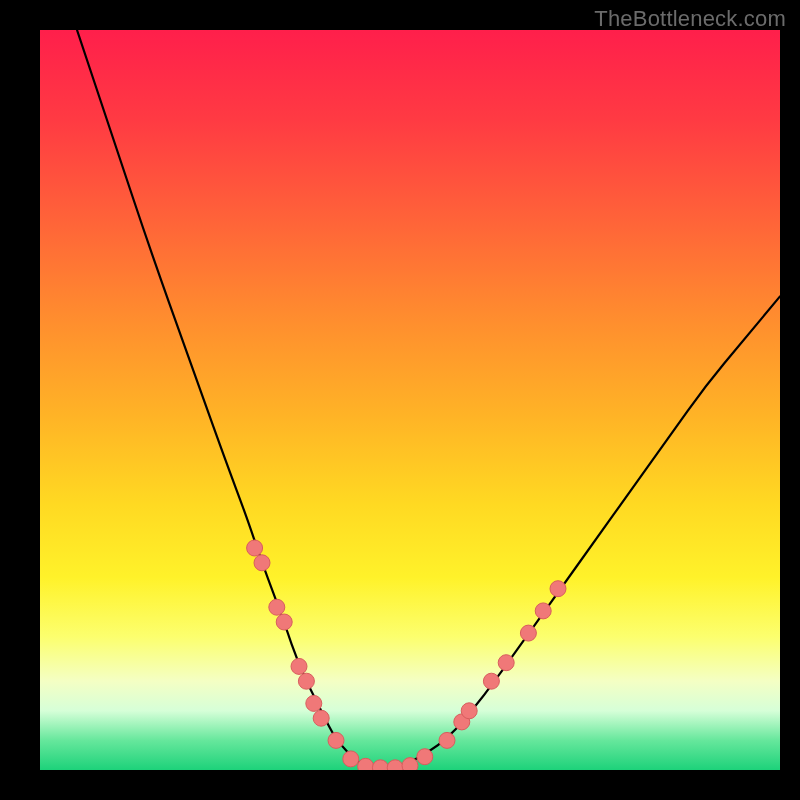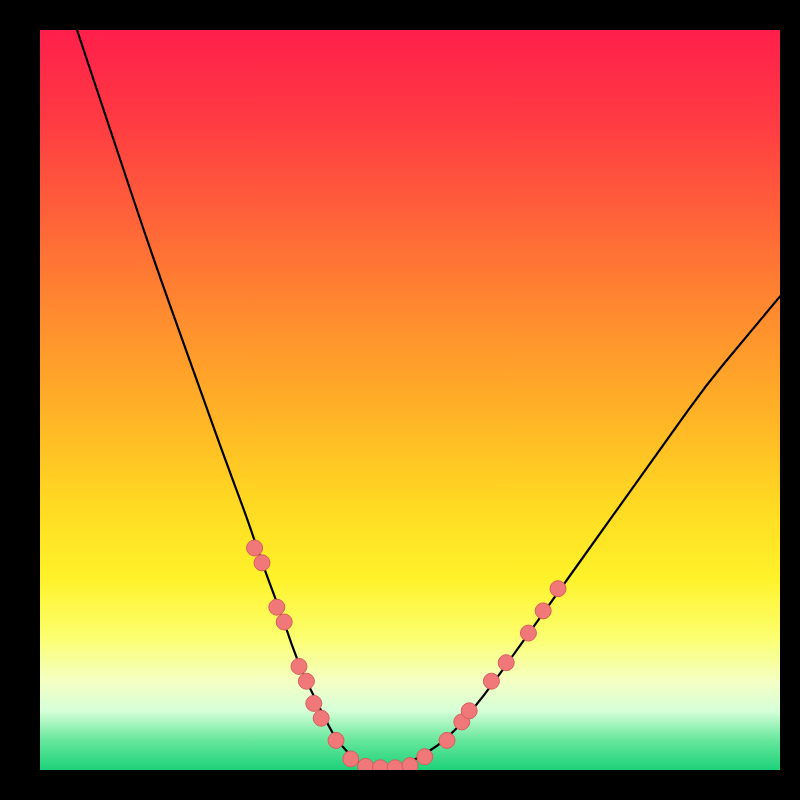--- a/index.html
+++ b/index.html
@@ -62,20 +62,21 @@
   .dots circle {
     fill: #f07878;
     stroke: #d85d5d;
     stroke-width: 1;
   }
 </style>
 </head>
 <body>
 
 <div class="frame">
+  <div class="watermark">TheBottleneck.com</div>
 
   <div class="plot">
     <svg class="curve" viewBox="0 0 740 740" preserveAspectRatio="none">
       <path d="M37.0 0.0 Q37.0 0.0 55.5 55.5 Q74.0 111.0 92.5 166.5 Q111.0 222.0 129.5 273.8 Q148.0 325.6 166.5 377.4 Q185.0 429.2 196.1 458.8 Q207.2 488.4 214.6 510.6 Q222.0 532.8 233.1 562.4 Q244.2 592.0 251.6 614.2 Q259.0 636.4 270.1 658.6 Q281.2 680.8 288.6 695.6 Q296.0 710.4 307.1 721.5 Q318.2 732.6 325.6 736.3 Q333.0 740.0 344.1 740.0 Q355.2 740.0 362.6 736.3 Q370.0 732.6 388.5 721.5 Q407.0 710.4 425.5 688.2 Q444.0 666.0 462.5 640.1 Q481.0 614.2 499.5 588.3 Q518.0 562.4 536.5 536.5 Q555.0 510.6 573.5 484.7 Q592.0 458.8 610.5 432.9 Q629.0 407.0 647.5 381.1 Q666.0 355.2 684.5 333.0 Q703.0 310.8 721.5 288.6 L740.0 266.4"></path>
       <g class="dots">
           <circle cx="214.6" cy="518.0" r="8"></circle>
           <circle cx="222.0" cy="532.8" r="8"></circle>
           <circle cx="236.8" cy="577.2" r="8"></circle>
           <circle cx="244.2" cy="592.0" r="8"></circle>
           <circle cx="259.0" cy="636.4" r="8"></circle>

